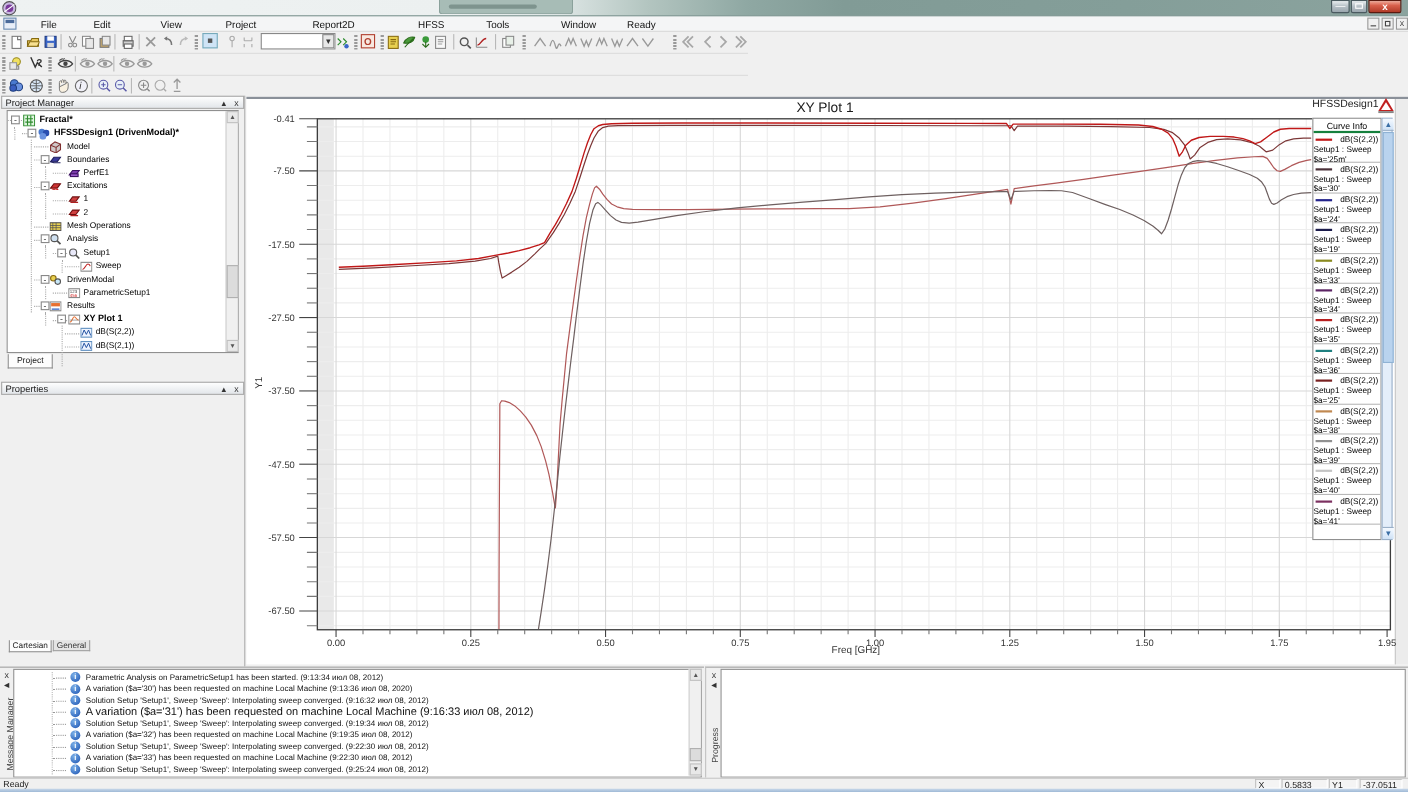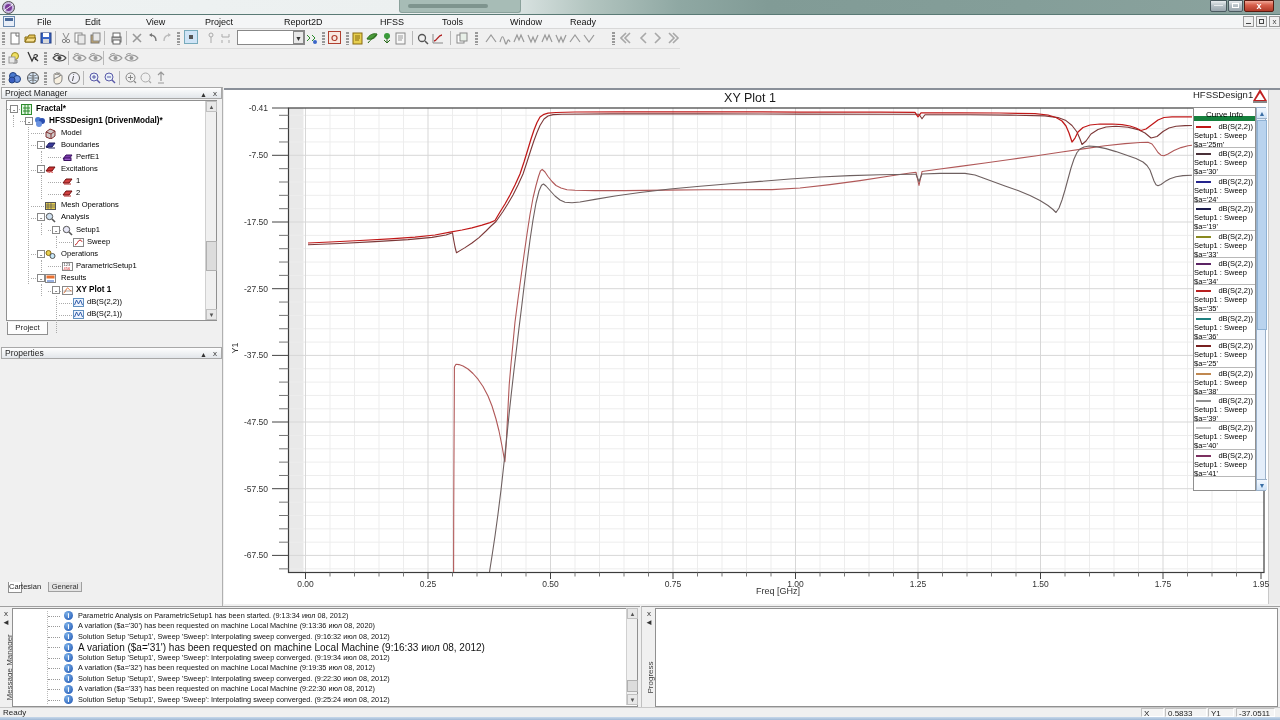--- a/index.html
+++ b/index.html
@@ -261,21 +261,21 @@
 <div class="abs" style="left:1px;top:0;width:221px;height:12px;background:linear-gradient(#fefefe,#e2e6ea);border:1px solid #a8a8a8;font-size:8.5px;color:#222;padding-left:3px;line-height:11px">Project Manager<div class="abs" style="right:14px;top:1px;font-size:7px;color:#333">▲</div><div class="abs" style="right:4px;top:0px;font-size:8px;color:#333">x</div></div>
 <div class="abs" style="left:6px;top:13px;width:211px;height:221px;background:#fff;border:1px solid #909090">
 <div class="abs" style="left:198px;top:0;width:11px;height:219px;background:#f0f0f0;border-left:1px solid #d0d0d0">
         <div class="abs" style="left:0;top:0;width:11px;height:11px;background:#e8e8e8;border:1px solid #c0c0c0;font-size:6px;text-align:center;line-height:10px;color:#555">▲</div>
         <div class="abs" style="left:0;top:140px;width:11px;height:30px;background:#dcdcdc;border:1px solid #b0b0b0"></div>
         <div class="abs" style="left:0;bottom:0;width:11px;height:11px;background:#e8e8e8;border:1px solid #c0c0c0;font-size:6px;text-align:center;line-height:10px;color:#555">▼</div>
       </div>
 </div>
 <div class="abs" style="left:7px;top:235px;width:41px;height:13px;background:#fdfdfd;border:1px solid #909090;border-top:none;font-size:7.8px;line-height:12px;text-align:center;color:#222">Project</div>
 <div class="abs" style="left:1px;top:260px;width:221px;height:12px;background:linear-gradient(#fefefe,#e2e6ea);border:1px solid #a8a8a8;font-size:8.5px;color:#222;padding-left:3px;line-height:11px">Properties<div class="abs" style="right:14px;top:1px;font-size:7px;color:#333">▲</div><div class="abs" style="right:4px;top:0px;font-size:8px;color:#333">x</div></div>
-<div class="abs" style="left:8px;top:495px;width:14px;height:11px;background:#fdfdfd;border:1px solid #909090;border-top:none;font-size:7.5px;line-height:10px;text-align:right;color:#222;z-index:2">Cartesian</div>
+<div class="abs" style="left:8px;top:495px;width:39px;height:11px;background:#fdfdfd;border:1px solid #909090;border-top:none;font-size:7.5px;line-height:10px;text-align:center;color:#222;z-index:2">Cartesian</div>
 <div class="abs" style="left:48px;top:495px;width:34px;height:10px;background:#e4e4e4;border:1px solid #a0a0a0;border-top:none;font-size:7.5px;line-height:9px;text-align:center;color:#333">General</div>
 </div>
 <div style="position:absolute;left:7px;top:109px;width:13px;height:1px;border-top:1px dotted #aaa"></div>
 <div style="position:absolute;left:10px;top:104.5px;width:8px;height:8px;border:1px solid #888;background:#fff;font-size:8px;line-height:7px;text-align:center;color:#333">-</div>
 <svg style="position:absolute;left:21px;top:103.5px" width="11" height="11">
     <rect x="0.5" y="0.5" width="10" height="10" fill="#dff5df" stroke="#2e8b2e"></rect>
     <path d="M2 4h7M2 7h7M4 1v9M7 1v9" stroke="#2e8b2e" stroke-width="1" fill="none"></path>
   </svg>
 <div style="position:absolute;left:36px;top:103.5px;font-size:8.2px;font-weight:bold;white-space:nowrap">Fractal*</div>
 <div style="position:absolute;left:20px;top:121.1px;width:13px;height:1px;border-top:1px dotted #aaa"></div>
@@ -349,21 +349,21 @@
     <rect x="0.5" y="1.5" width="10" height="8" fill="#fff" stroke="#888"></rect>
     <path d="M2 8c2 0 3-5 5-5 1.5 0 2 2 2 2" stroke="#c02020" fill="none"></path>
   </svg>
 <div style="position:absolute;left:87px;top:236.6px;font-size:7.6px;font-weight:normal;white-space:nowrap">Sweep</div>
 <div style="position:absolute;left:31px;top:254.2px;width:13px;height:1px;border-top:1px dotted #aaa"></div>
 <div style="position:absolute;left:37px;top:249.7px;width:8px;height:8px;border:1px solid #888;background:#fff;font-size:8px;line-height:7px;text-align:center;color:#333">-</div>
 <svg style="position:absolute;left:45px;top:248.7px" width="11" height="11">
     <circle cx="3.5" cy="4" r="2.5" fill="#e8d050" stroke="#886a10"></circle>
     <circle cx="7.5" cy="7" r="2.5" fill="#c8e8f8" stroke="#555"></circle>
   </svg>
-<div style="position:absolute;left:61px;top:248.7px;font-size:7.6px;font-weight:normal;white-space:nowrap">Operations</div>
+<div style="position:absolute;left:61px;top:248.7px;font-size:7.6px;font-weight:normal;white-space:nowrap">DrivenModal</div>
 <div style="position:absolute;left:48px;top:266.3px;width:13px;height:1px;border-top:1px dotted #aaa"></div>
 <svg style="position:absolute;left:62px;top:260.8px" width="11" height="11">
     <rect x="0.5" y="1.5" width="10" height="8" fill="#fff" stroke="#888"></rect>
     <text x="1.5" y="5" font-size="4" fill="#333">123</text>
     <text x="1.5" y="9" font-size="4" fill="#d02020">456</text>
   </svg>
 <div style="position:absolute;left:76px;top:260.8px;font-size:7.6px;font-weight:normal;white-space:nowrap">ParametricSetup1</div>
 <div style="position:absolute;left:31px;top:278.4px;width:13px;height:1px;border-top:1px dotted #aaa"></div>
 <div style="position:absolute;left:37px;top:273.9px;width:8px;height:8px;border:1px solid #888;background:#fff;font-size:8px;line-height:7px;text-align:center;color:#333">-</div>
 <svg style="position:absolute;left:45px;top:272.9px" width="11" height="11">
@@ -581,21 +581,21 @@
     <text x="673" y="587" text-anchor="middle" font-size="8.5" fill="#333">0.75</text>
     <text x="795.5" y="587" text-anchor="middle" font-size="8.5" fill="#333">1.00</text>
     <text x="918" y="587" text-anchor="middle" font-size="8.5" fill="#333">1.25</text>
     <text x="1040.5" y="587" text-anchor="middle" font-size="8.5" fill="#333">1.50</text>
     <text x="1163" y="587" text-anchor="middle" font-size="8.5" fill="#333">1.75</text>
     <text x="1261" y="587" text-anchor="middle" font-size="8.5" fill="#333">1.95</text>
 <text x="238" y="348" font-size="9" fill="#333" transform="rotate(-90 238 348)" text-anchor="middle">Y1</text>
 <text x="778" y="594" font-size="9" fill="#333" text-anchor="middle">Freq [GHz]</text>
 </svg>
 <div style="position:absolute;left:1193px;top:107px;width:63px;height:384px;background:#fff;border:1px solid #909090;font-size:7.5px;overflow:hidden">
-    <div style="height:13px;border-bottom:5px solid #15803d;text-align:center;font-size:8px;padding-top:2px">Curve Info</div>
+    <div style="height:13px;border-bottom:2px solid #15803d;text-align:center;font-size:8px;padding-top:2px">Curve Info</div>
     <div style="height:27.4px;border-bottom:1px solid #b8b8b8;position:relative;line-height:9px;padding-top:1px">
       <div style="position:absolute;left:2px;top:5px;width:15px;height:2px;background:#c01818"></div>
       <div style="text-align:right;padding-right:2px">dB(S(2,2))</div>
       <div>Setup1 : Sweep</div>
       <div>$a='25m'</div>
     </div>
     <div style="height:27.4px;border-bottom:1px solid #b8b8b8;position:relative;line-height:9px;padding-top:1px">
       <div style="position:absolute;left:2px;top:5px;width:15px;height:2px;background:#4a3038"></div>
       <div style="text-align:right;padding-right:2px">dB(S(2,2))</div>
       <div>Setup1 : Sweep</div>

